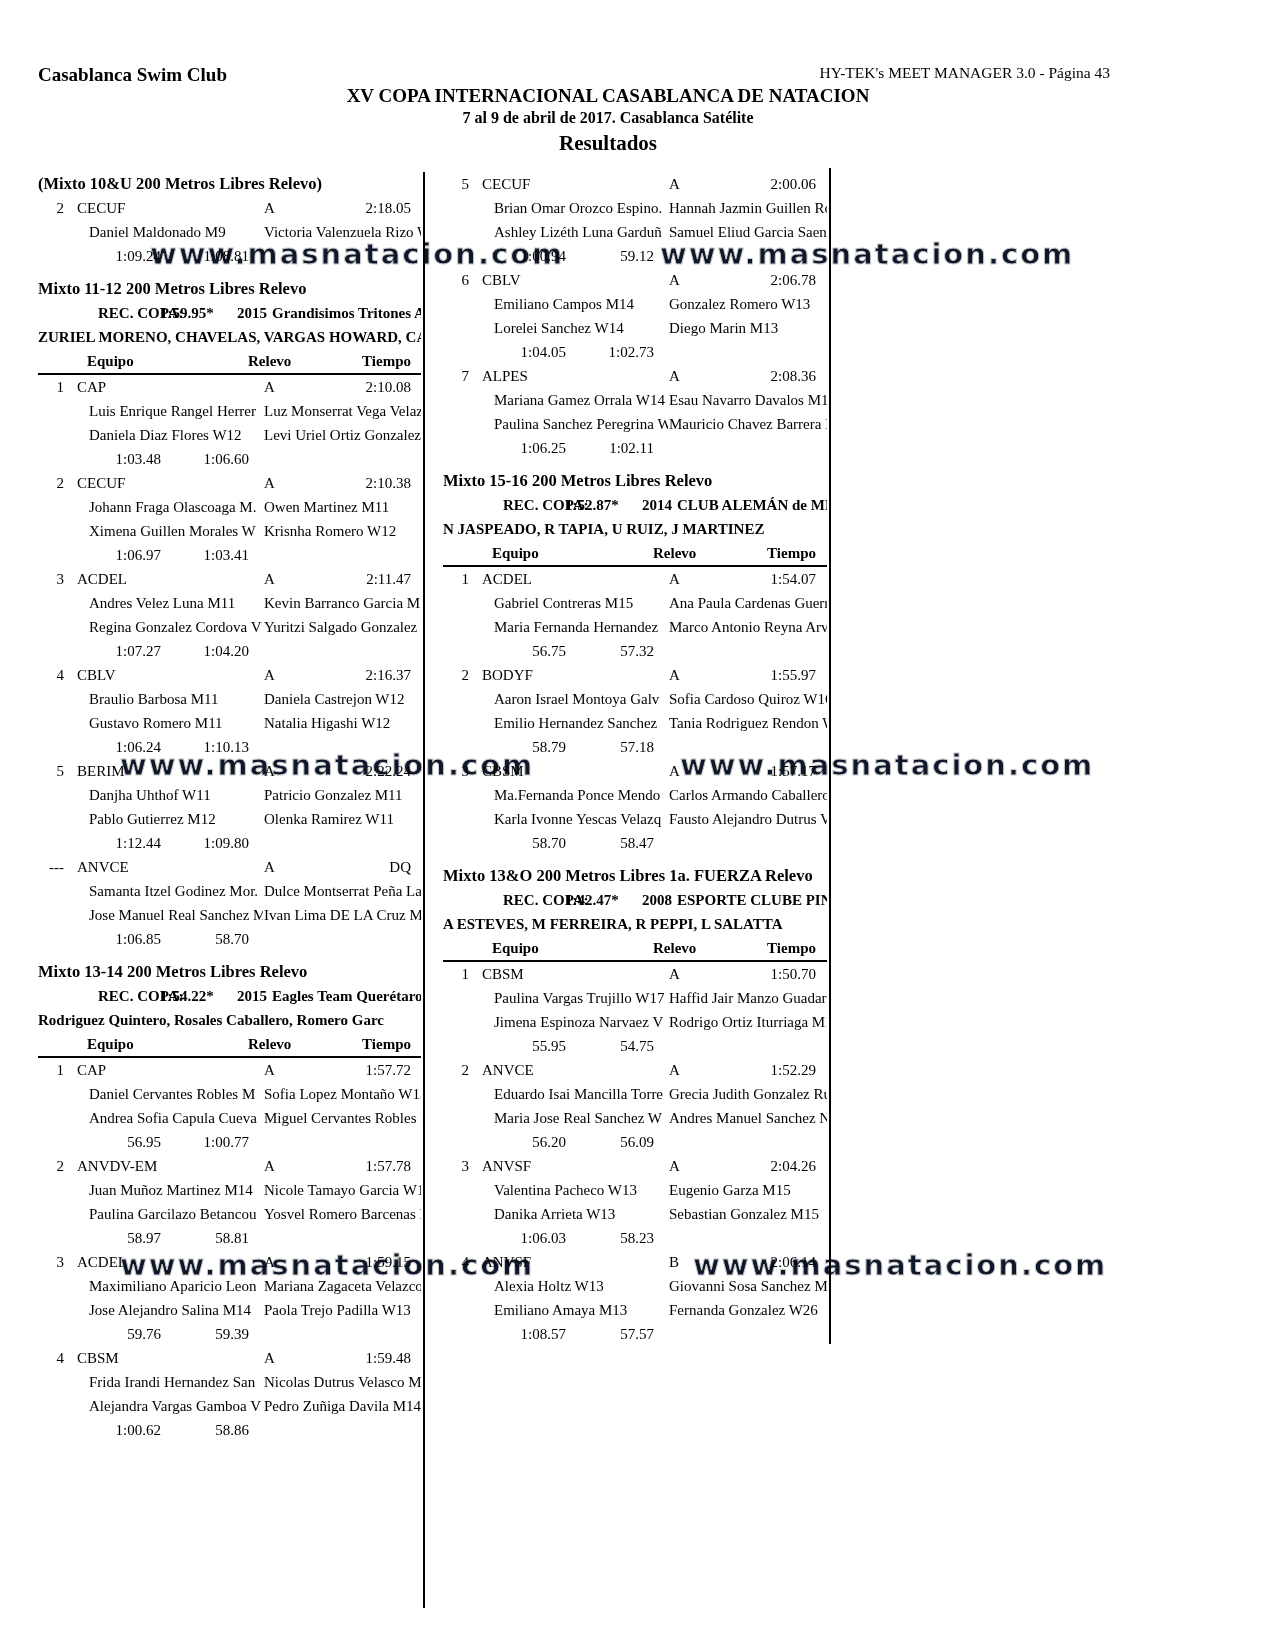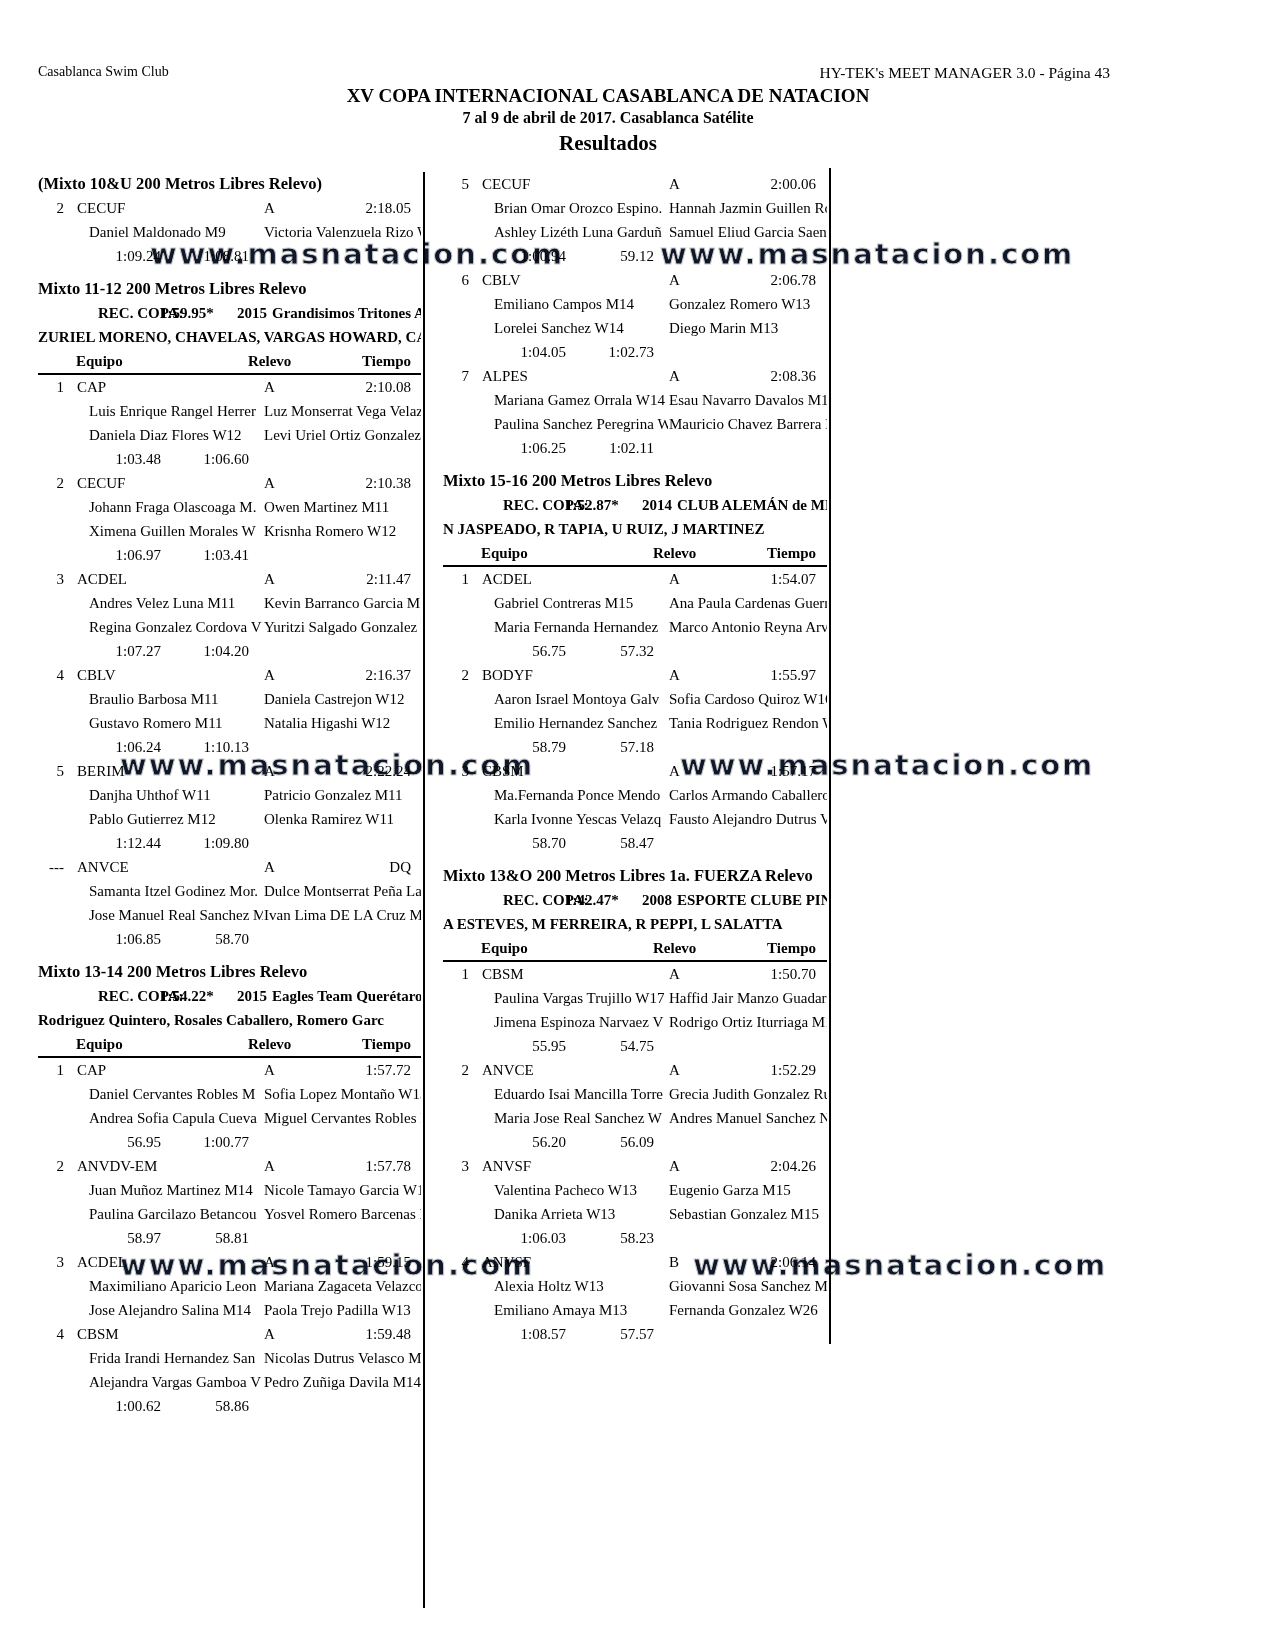--- a/index.html
+++ b/index.html
@@ -1,21 +1,21 @@
 <!DOCTYPE html>
 <html><head>
 <meta charset="utf-8">
 <style>
   html,body{margin:0;padding:0;}
   body{
     width:1275px;height:1650px;position:relative;background:#ffffff;color:#000;
     font-family:"Liberation Serif","DejaVu Serif",serif;overflow:hidden;
   }
   .abs{position:absolute;}
-  .hdr-left{left:38px;top:64px;font-size:14px;white-space:nowrap;}
+  .hdr-left{left:38px;top:64px;font-size:19px;white-space:nowrap;font-weight:bold;}
   .hdr-right{left:700px;top:64px;width:410px;text-align:right;font-size:15.5px;white-space:nowrap;}
   .title-box{left:38px;width:1140px;text-align:center;font-weight:bold;white-space:nowrap;}
   .meet-title{top:85px;font-size:19px;}
   .meet-subtitle{top:109px;font-size:16px;}
   .results-heading{top:131px;font-size:21px;}
   
   .wm{
     position:absolute;font-family:"DejaVu Sans","Liberation Sans",sans-serif;
     font-weight:bold;font-size:29px;letter-spacing:2px;white-space:nowrap;
     color:#0f172a;-webkit-text-stroke:1px #c9c9c9;
@@ -31,21 +31,21 @@
   .rec,.holders,.thead{font-weight:bold;}
   .thead{border-bottom:2px solid #000;}
   span.place{left:0;width:26px;text-align:right;}
   span.team{left:39px;}
   span.relay{left:226px;}
   span.time{left:280px;width:93px;text-align:right;}
   span.n1{left:51px;width:174px;overflow:hidden;}
   span.n2{left:226px;}
   span.s1{left:40px;width:83px;text-align:right;}
   span.s2{left:127px;width:84px;text-align:right;}
-  span.h-eq{left:38px;}
+  span.h-eq{left:49px;}
   span.h-rel{left:210px;}
   span.h-tie{left:280px;width:93px;text-align:right;}
   span.r-label{left:20px;margin-left:40px;}
   span.r-time{left:122px;}
   span.r-year{left:199px;}
   span.r-team{left:234px;}
   .vline{position:absolute;width:2px;background:#000;}
   #vline-mid{left:423px;top:172px;height:1436px;}
   #vline-right{left:829px;top:168px;height:1176px;}
 </style>
@@ -258,20 +258,24 @@
       <span class="time">1:59.15</span>
     </div>
     <div class="row names">
       <span class="n1">Maximiliano Aparicio Leon</span>
       <span class="n2">Mariana Zagaceta Velazco V</span>
     </div>
     <div class="row names">
       <span class="n1">Jose Alejandro Salina M14</span>
       <span class="n2">Paola Trejo Padilla W13</span>
     </div>
+    <div class="row splits">
+      <span class="s1">59.76</span>
+      <span class="s2">59.39</span>
+    </div>
     <div class="row entry">
       <span class="place">4</span>
       <span class="team">CBSM</span>
       <span class="relay">A</span>
       <span class="time">1:59.48</span>
     </div>
     <div class="row names">
       <span class="n1">Frida Irandi Hernandez San</span>
       <span class="n2">Nicolas Dutrus Velasco M14</span>
     </div>

